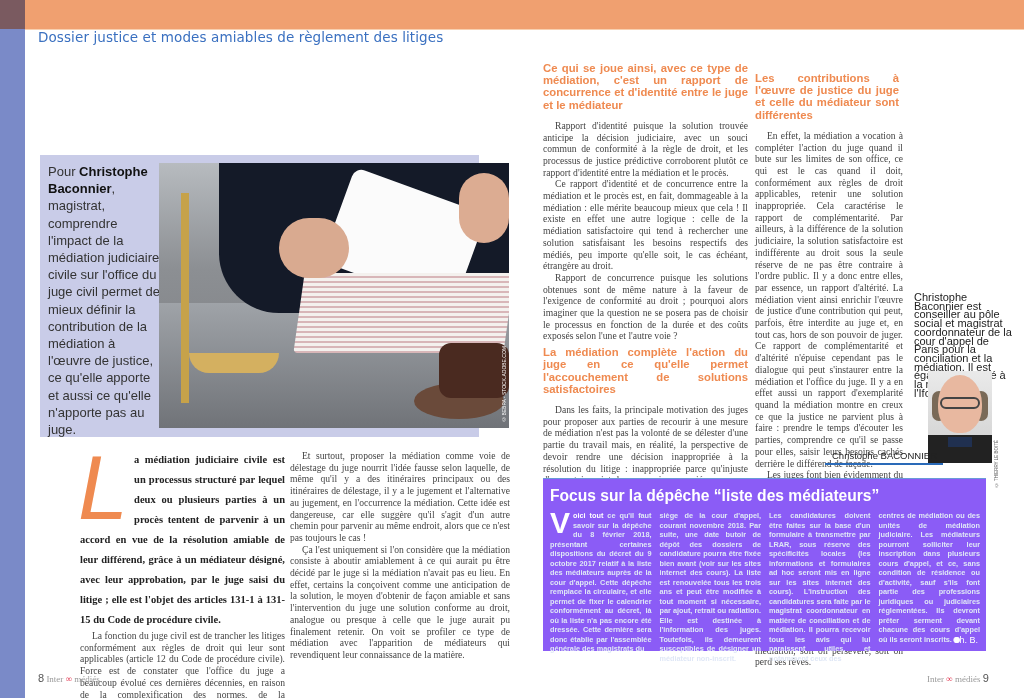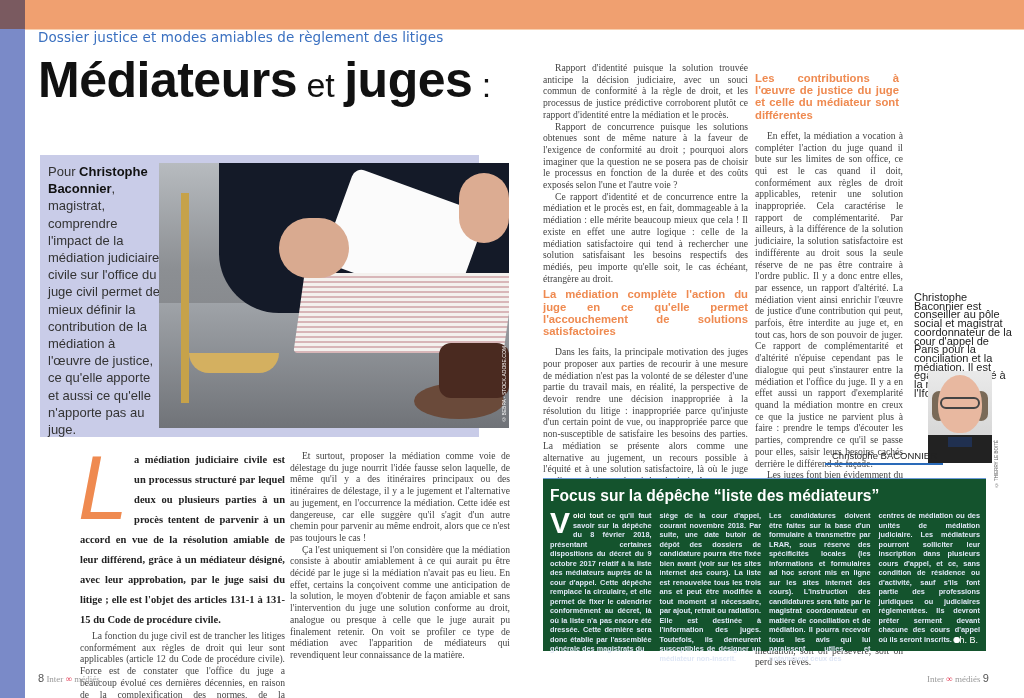--- a/index.html
+++ b/index.html
@@ -57,43 +57,40 @@
   .portrait .face { position: absolute; left: 10px; top: 4px; width: 44px; height: 58px; background: #e8b8a0; border-radius: 50% 50% 45% 45%; }
   .portrait .hair-l { position: absolute; left: 4px; top: 20px; width: 14px; height: 30px; background: #7a6a58; border-radius: 8px; }
   .portrait .hair-r { position: absolute; left: 46px; top: 20px; width: 14px; height: 30px; background: #7a6a58; border-radius: 8px; }
   .portrait .glasses { position: absolute; left: 12px; top: 26px; width: 40px; height: 12px; border: 2px solid #444; border-radius: 6px; }
   .portrait .jacket { position: absolute; left: 0; top: 64px; width: 64px; height: 28px; background: #222; }
   .portrait .bow { position: absolute; left: 20px; top: 66px; width: 24px; height: 10px; background: #203050; }
   .portrait-credit { position: absolute; top: 440px; left: 994px; writing-mode: vertical-rl; transform: rotate(180deg); font-family: "Liberation Sans", sans-serif; font-size: 4.5px; color: #666; }
   .byline { position: absolute; top: 450px; left: 832px; font-family: "Liberation Sans", sans-serif; font-size: 9.5px; color: #222; }
   .byline-rule { position: absolute; top: 463px; left: 825px; width: 118px; height: 2px; background: #2a6ab8; }
 
-  .focus { position: absolute; top: 478px; left: 543px; width: 443px; height: 173px; background: #14532d; border-top: 1px solid #6a9ad8; }
+  .focus { position: absolute; top: 478px; left: 543px; width: 443px; height: 173px; background: #8b5cf6; border-top: 1px solid #6a9ad8; }
   .focus-title { position: absolute; top: 8px; left: 7px; font-family: "Liberation Sans", sans-serif; font-weight: bold; font-size: 15.6px; color: #fff; white-space: nowrap; }
   .focus-cols { position: absolute; top: 32px; left: 7px; width: 430px; display: flex; gap: 8px; }
   .focus-col { width: 102px; font-family: "Liberation Sans", sans-serif; font-weight: bold; font-size: 7.3px; line-height: 9.5px; color: #dfe7f6; text-align: justify; }
   .focus-col .cap { float: left; font-size: 30px; line-height: 24px; color: #fff; margin-right: 3px; font-weight: bold; }
   .focus-col .hl { color: #fff; }
   .focus-sign { position: absolute; right: 8px; bottom: 6px; font-family: "Liberation Sans", sans-serif; font-size: 9px; color: #fff; }
   .end-dot { display: inline-block; width: 6px; height: 6px; border-radius: 50%; background: #fff; vertical-align: middle; }
 </style>
 </head>
 <body>
 
 <div class="topbar"></div>
 <div class="topbar-left"></div>
 <div class="topbar-line"></div>
 <div class="leftbar"></div>
 
 <div class="kicker">Dossier justice et modes amiables de règlement des litiges</div>
 
 <h1 class="title">
-  <span class="row">
-    <span class="big">Médiateurs</span><span class="small"> et </span><span class="big">juges</span><span class="small"> :</span>
-  </span>
 </h1>
 
 <div class="intro-box">
   <div class="intro-text">
     <span>Pour </span><b>Christophe Baconnier</b><span>, magistrat, comprendre l'impact de la médiation judiciaire civile sur l'office du juge civil permet de mieux définir la contribution de la médiation à l'œuvre de justice, ce qu'elle apporte et aussi ce qu'elle n'apporte pas au juge.</span>
   </div>
   <div class="photo">
     <div class="desk"></div>
     <div class="robe"></div>
     <div class="sheet"></div>
@@ -121,23 +118,24 @@
 </div>
 
 <div class="folio" style="top:672px; left:38px;">
   <span class="num">8</span>
   <span>Inter</span>
   <span class="infinity">∞</span>
   <span>médiés</span>
 </div>
 
 <div class="col3 body-text">
+  <h3 class="subhead">Ce qui se joue ainsi, avec ce type de médiation, c'est un rapport de concurrence et d'identité entre le juge et le médiateur</h3>
   <p>Rapport d'identité puisque la solution trouvée anticipe la décision judiciaire, avec un souci commun de conformité à la règle de droit, et les processus de justice prédictive corroborent plutôt ce rapport d'identité entre la médiation et le procès.</p>
+  <p>Ce rapport d'identité et de concurrence entre la médiation et le procès est, en fait, dommageable à la médiation : elle mérite beaucoup mieux que cela ! Il existe en effet une autre logique : celle de la médiation satisfactoire qui tend à rechercher une solution satisfaisant les besoins respectifs des médiés, peu importe qu'elle soit, le cas échéant, étrangère au droit.</p>
   <p>Rapport de concurrence puisque les solutions obtenues sont de même nature à la faveur de l'exigence de conformité au droit ; pourquoi alors imaginer que la question ne se posera pas de choisir le processus en fonction de la durée et des coûts exposés selon l'une et l'autre voie ?</p>
-  <p>Ce rapport d'identité et de concurrence entre la médiation et le procès est, en fait, dommageable à la médiation : elle mérite beaucoup mieux que cela ! Il existe en effet une autre logique : celle de la médiation satisfactoire qui tend à rechercher une solution satisfaisant les besoins respectifs des médiés, peu importe qu'elle soit, le cas échéant, étrangère au droit.</p>
   <h3 class="subhead" style="margin-top:4px;">La médiation complète l'action du juge en ce qu'elle permet l'accouchement de solutions satisfactoires</h3>
   <p>Dans les faits, la principale motivation des juges pour proposer aux parties de recourir à une mesure de médiation n'est pas la volonté de se délester d'une partie du travail mais, en réalité, la perspective de devoir rendre une décision inappropriée à la résolution du litige : inappropriée parce qu'injuste d'un certain point de vue, ou inappropriée parce que non-susceptible de satisfaire les besoins des parties. La médiation se présente alors comme une alternative au jugement, un recours possible à l'équité et à une solution satisfactoire, là où le juge ne dispose, lui, que des règles de droit. Avec ce type de médiation, c'est au contraire un rapport de complémentarité ou</p>
 </div>
 
 <div class="col4 body-text">
   <h3 class="subhead">Les contributions à l'œuvre de justice du juge et celle du médiateur sont différentes</h3>
   <p>En effet, la médiation a vocation à compléter l'action du juge quand il bute sur les limites de son office, ce qui est le cas quand il doit, conformément aux règles de droit applicables, retenir une solution inappropriée. Cela caractérise le rapport de complémentarité. Par ailleurs, à la différence de la solution judiciaire, la solution satisfactoire est indifférente au droit sous la seule réserve de ne pas être contraire à l'ordre public. Il y a donc entre elles, par essence, un rapport d'altérité. La médiation vient ainsi enrichir l'œuvre de justice d'une contribution qui peut, parfois, être interdite au juge et, en tout cas, hors de son pouvoir de juger. Ce rapport de complémentarité et d'altérité n'épuise cependant pas le dialogue qui peut s'instaurer entre la médiation et l'office du juge. Il y a en effet aussi un rapport d'exemplarité quand la médiation montre en creux ce que la justice ne parvient plus à faire : prendre le temps d'écouter les parties, comprendre ce qu'il se passe pour elles, saisir leurs besoins cachés derrière le différend de façade.</p>
   <p><span>Les juges font bien évidemment du mieux qu'ils peuvent pour satisfaire les attentes des justiciables en termes de délais, de qualité et de quantité de dossiers jugés. Et, en même temps, cela ne suffit pas toujours à satisfaire les besoins réels des justiciables. À cet égard, le processus de médiation est exemplaire pour le juge. C'est un moment privilégié pour les médiés, une séquence durant laquelle le médiateur prend le temps d'écouter, de comprendre, de reformuler et d'aider, ce faisant, les médiés à résoudre les différends qui les opposent. Avec la médiation, soit on persévère, soit on perd ses rêves.</span> </p>
 </div>
 

